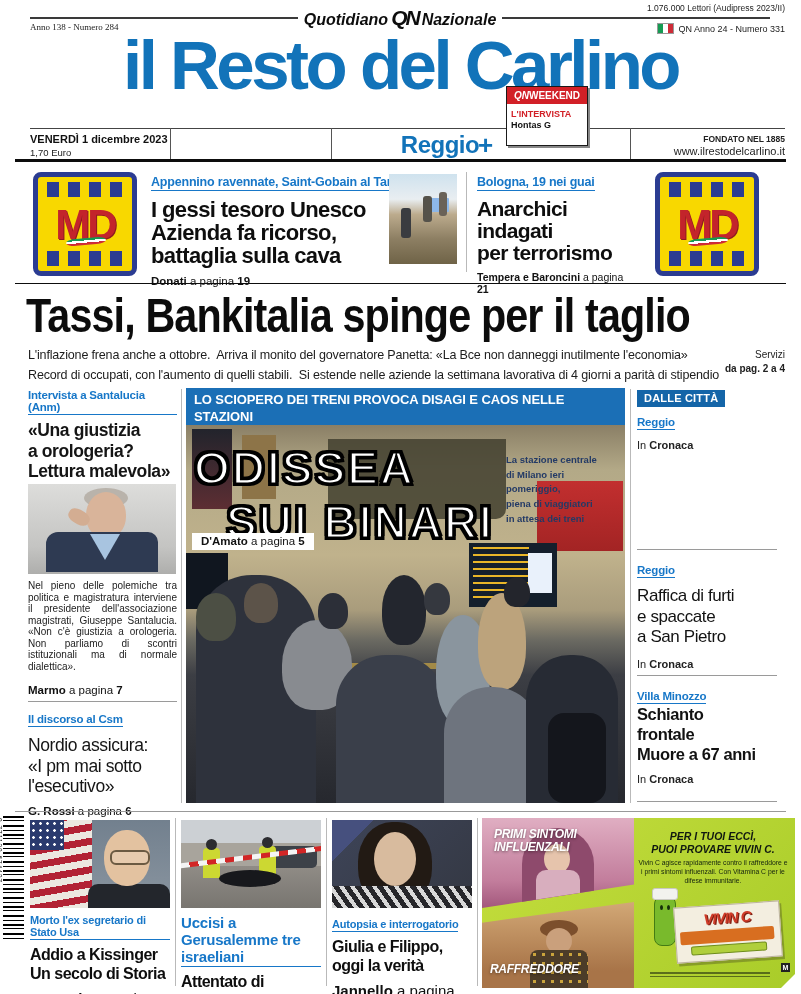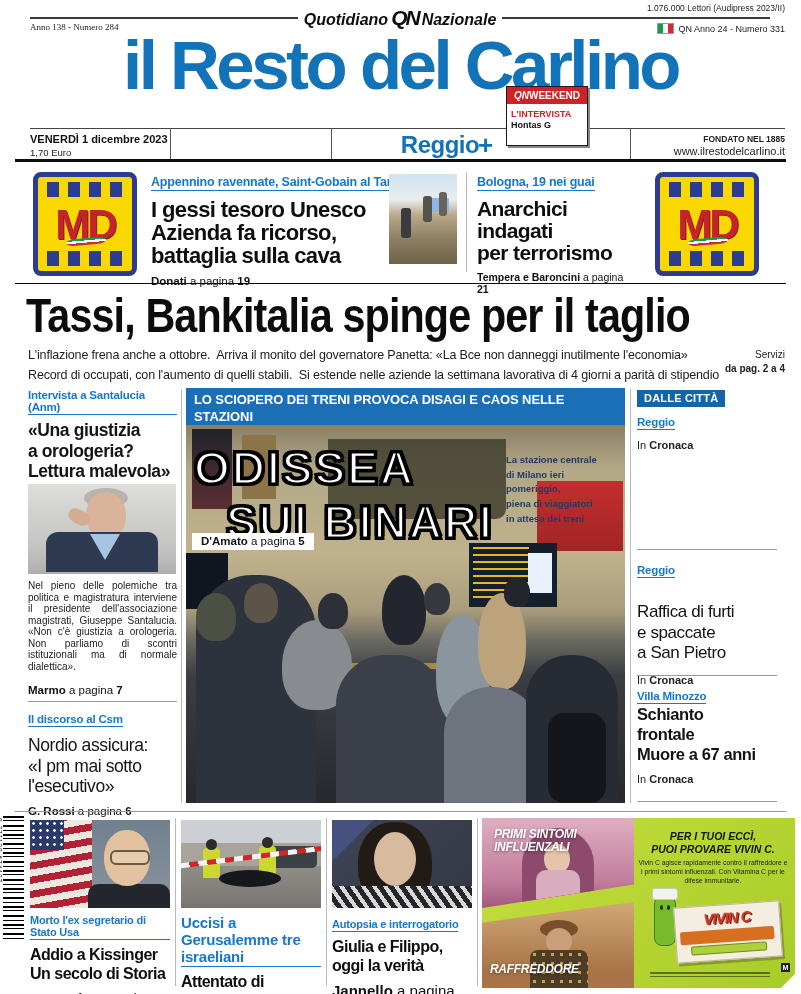--- a/index.html
+++ b/index.html
@@ -322,21 +322,21 @@
   <div class="abs" style="left:637px;top:388px;"><span class="badge">DALLE CITTÀ</span></div>
 
   <div class="abs" style="left:637px;top:412px;width:140px;">
     <span class="kicker kicker-sm">Reggio</span>
     <div class="incron" style="margin-top:9px;"><span>In </span><span class="bb">Cronaca</span></div>
   </div>
   <div class="col-div" style="left:637px;width:140px;top:549px;"></div>
 
   <div class="abs" style="left:637px;top:560px;width:140px;">
     <span class="kicker kicker-sm">Reggio</span>
-    <div class="rc-hl rc-light pre" style="margin-top:24px;font-size:17px;">Raffica di furti
+    <div class="rc-hl rc-light pre" style="margin-top:8px;font-size:17px;">Raffica di furti
 e spaccate
 a San Pietro</div>
     <div class="incron" style="margin-top:10px;"><span>In </span><span class="bb">Cronaca</span></div>
   </div>
   <div class="col-div" style="left:637px;width:140px;top:675px;"></div>
 
   <div class="abs" style="left:637px;top:686px;width:140px;">
     <span class="kicker kicker-sm">Villa Minozzo</span>
     <div class="rc-hl rc-bold pre" style="margin-top:0;">Schianto
 frontale

